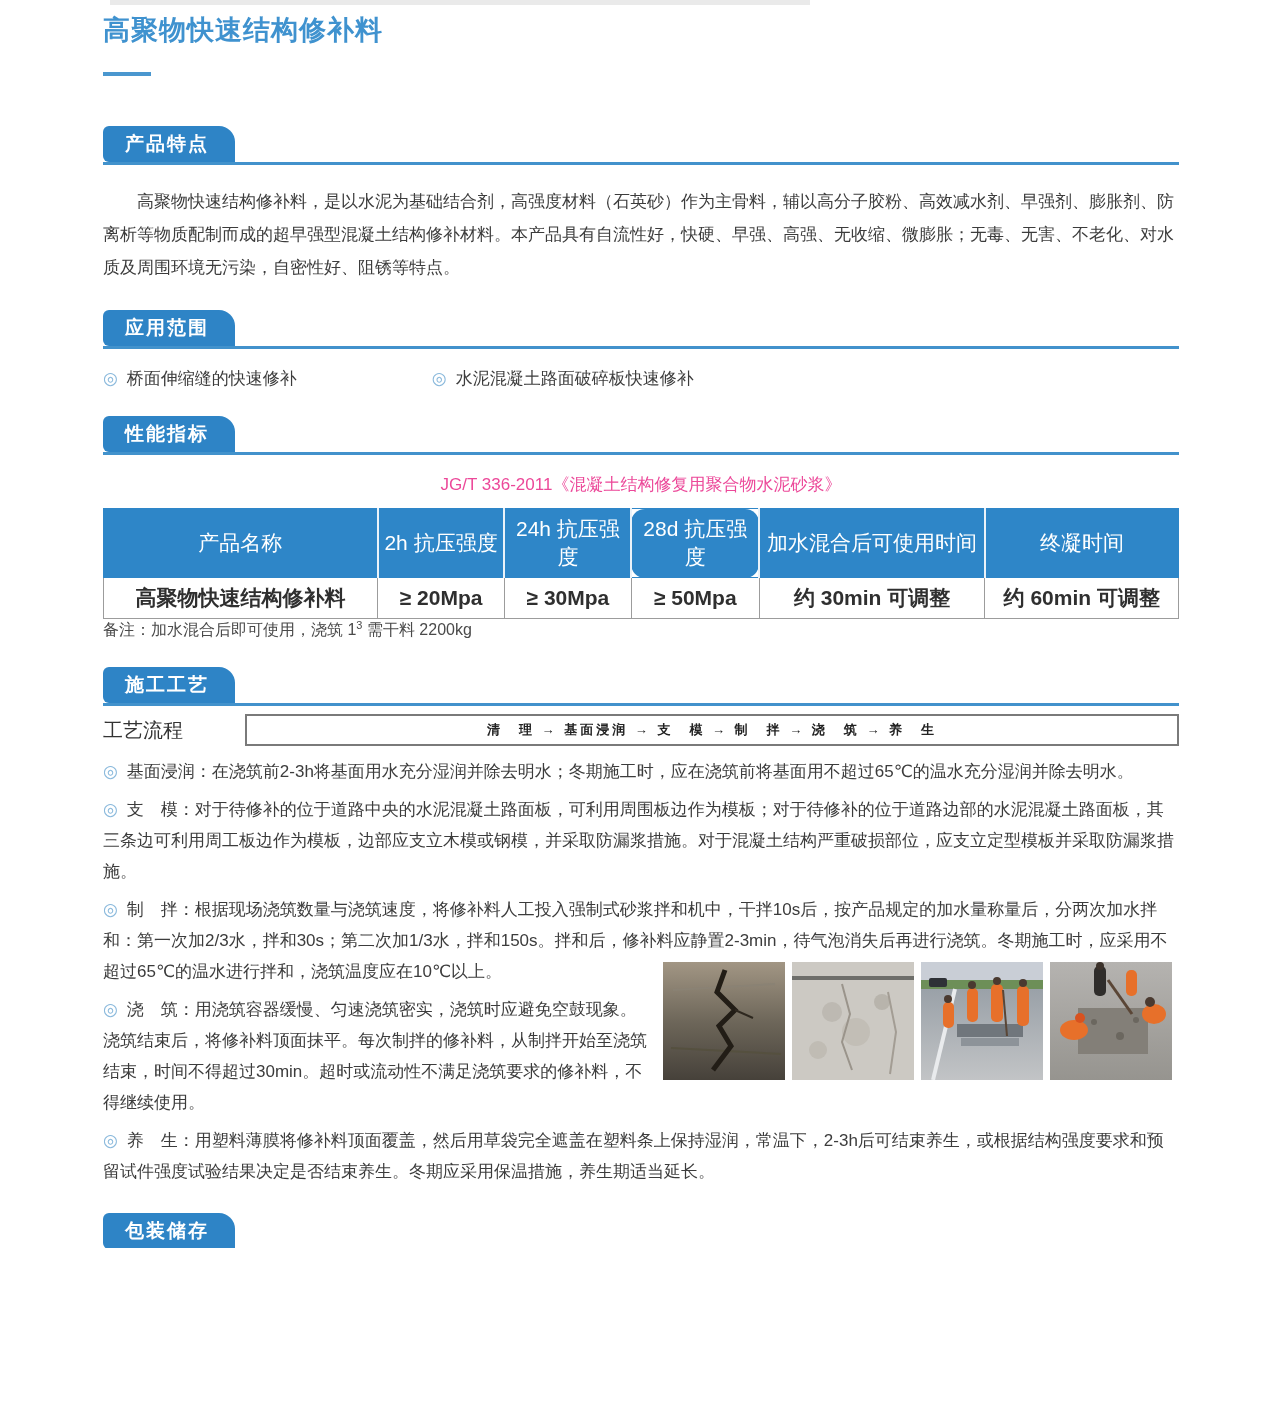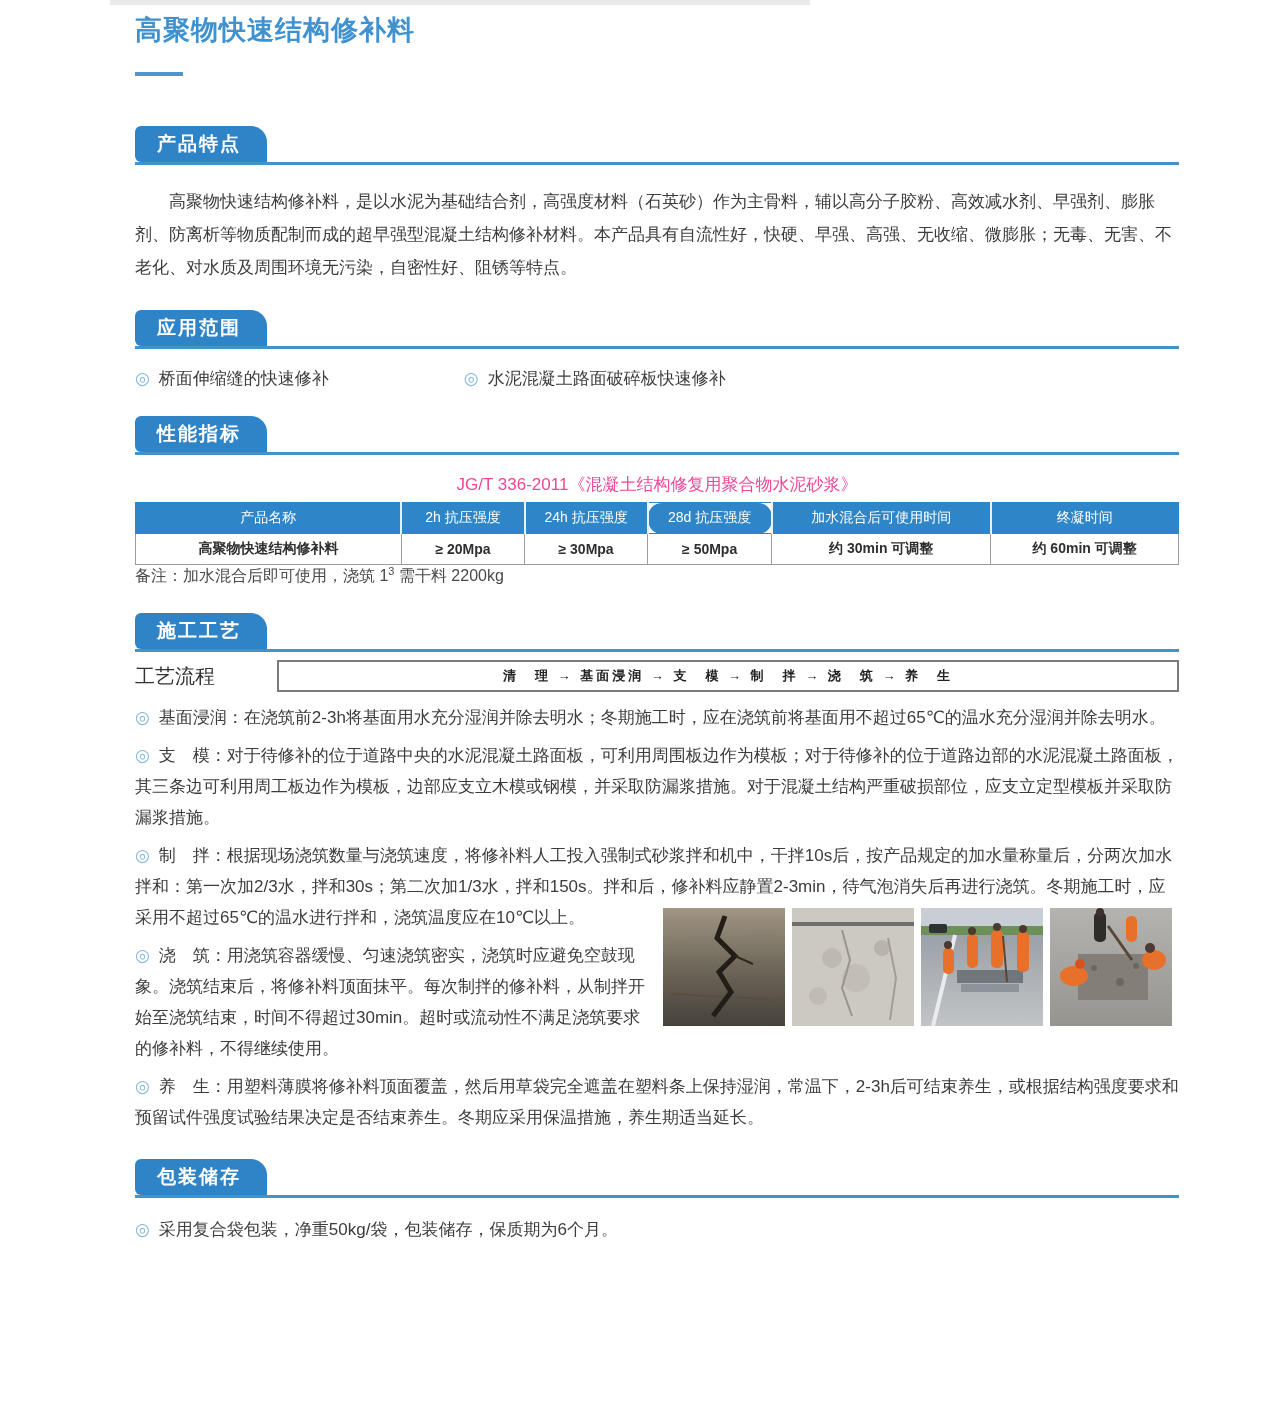--- a/index.html
+++ b/index.html
@@ -1,18 +1,18 @@
 <!DOCTYPE html>
 <html><head>
 <meta charset="utf-8">
 <style>
   * { margin:0; padding:0; box-sizing:border-box; }
   html,body { background:#ffffff; }
   body { font-family:"Liberation Sans","DejaVu Sans",sans-serif; color:#3c3c3c; }
-  .page { position:relative; width:1279px; height:1248px; background:#fff; overflow:hidden;padding-left:32px; }
+  .page { position:relative; width:1279px; height:1248px; background:#fff; overflow:hidden; }
   .edge-artifact { position:absolute; top:0; left:110px; width:700px; height:5px; background:#d9d9d9; opacity:.55; }
   .content { position:relative; padding:12px 100px 0 103px; }
 
   .doc-title { font-size:27px; font-weight:bold; color:#3f92cf; letter-spacing:1px; }
   .title-underline { width:48px; height:4px; background:#4a97cf; margin-top:24px; }
 
   .sec-head { border-bottom:3px solid #4292cc; margin-top:50px; }
   .sec-head .badge { display:inline-block; background:#2e84c6; color:#fff; font-size:19px;
       font-weight:bold; letter-spacing:2px; padding:5px 26px 5px 22px;
       border-radius:6px 16px 0 6px; }
@@ -20,21 +20,21 @@
 
   .para { margin-top:20px; font-size:17px; line-height:33px; text-indent:2em; color:#3c3c3c; }
 
   .bullet { color:#8ab9dc; font-size:17px; margin-right:9px; }
   .bullet-row { display:flex; margin-top:18px; font-size:17px; }
   .bullet-item { display:inline-block; }
   .bullet-item.second { margin-left:135px; }
 
   .std-caption { margin-top:18px; text-align:center; font-size:17px; color:#ec4899; font-weight:500; }
 
-  table.perf { width:100%; margin-top:6px; border-collapse:collapse; font-size:14px; }
+  table.perf { width:100%; margin-top:12px; border-collapse:collapse; font-size:21px; }
   table.perf th { background:#2e86c8; color:#fff; font-weight:500; padding:6px 4px;
       border:1px solid #2e86c8; border-right:2px solid #eaf2f9; }
   table.perf th:last-child { border-right:1px solid #2e86c8; }
   table.perf td { background:#fff; color:#2f2f2f; font-weight:600; text-align:center;
       padding:6px 4px; border:1px solid #9c9c9c; }
   .col-name { width:25.5%; } .col-2h { width:11.8%; } .col-24h { width:11.8%; }
   .col-28d { width:11.9%;border-radius:14px; } .col-use { width:21%; } .col-final { width:18%; }
 
   .note { margin-top:0; font-size:16px; color:#4a4a4a; }
   .note sup { font-size:11px; }

